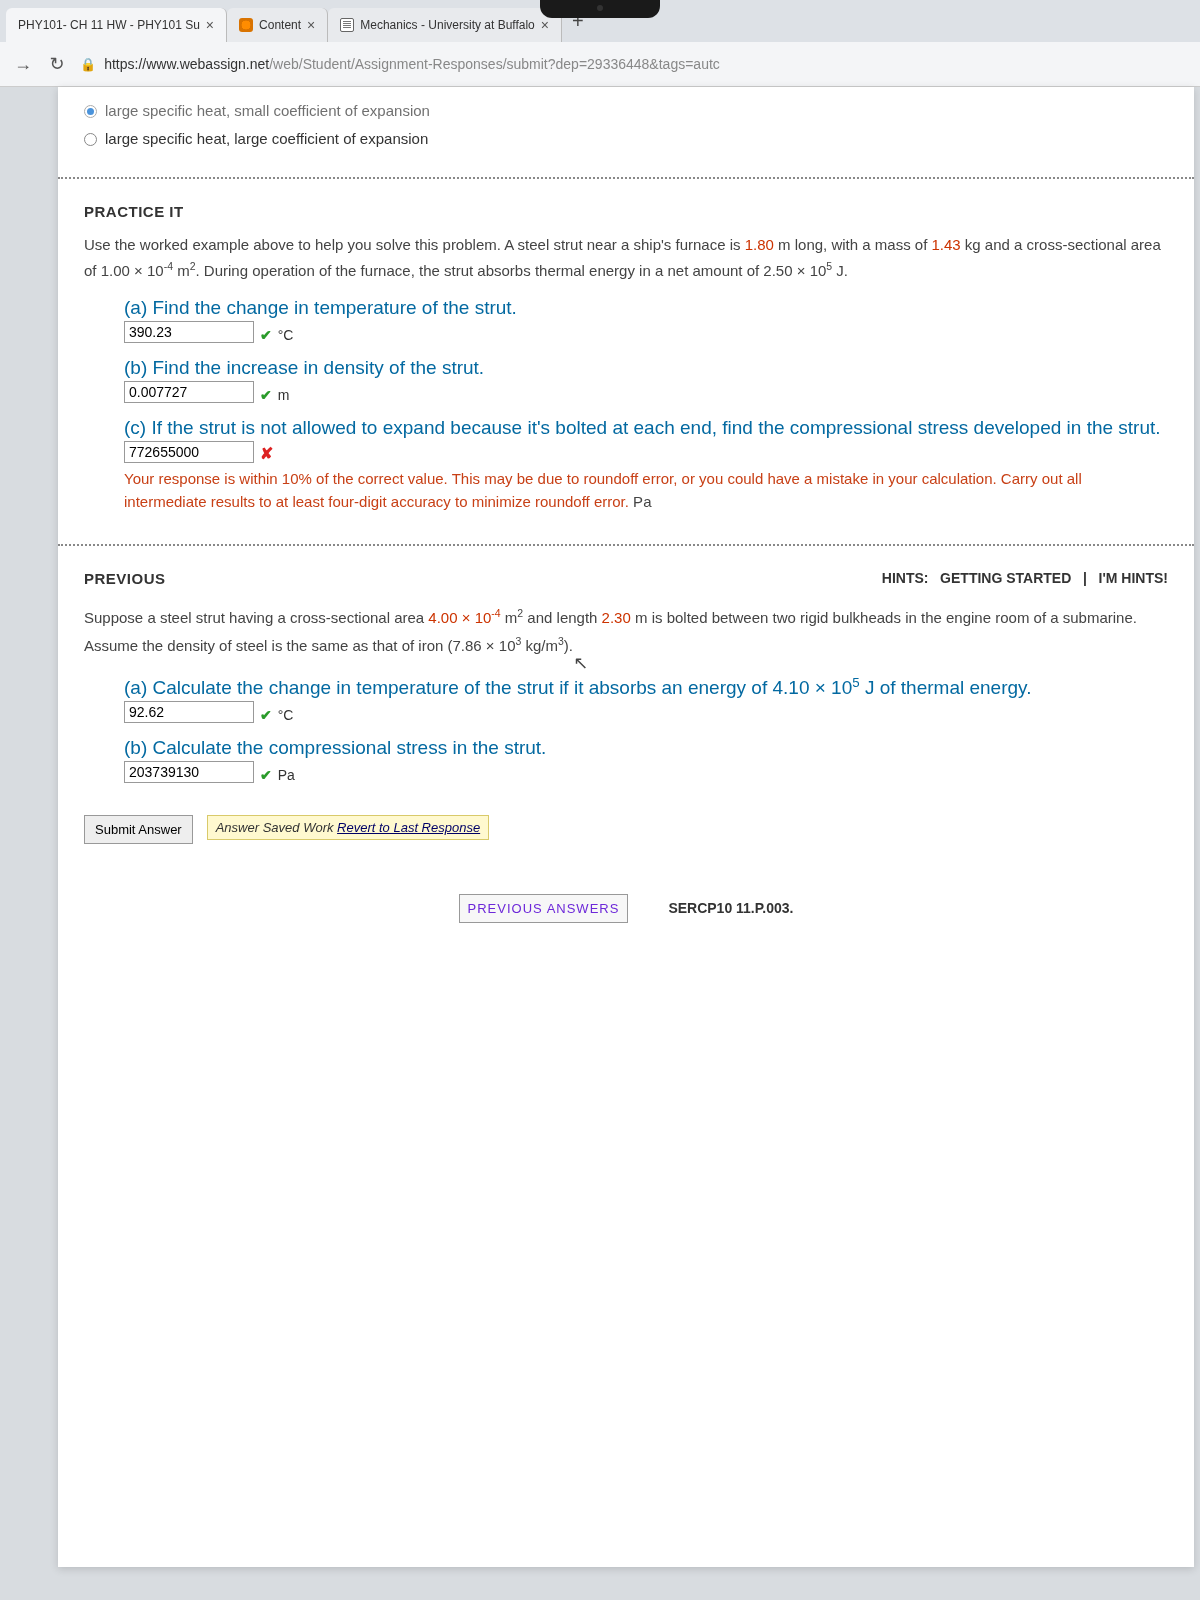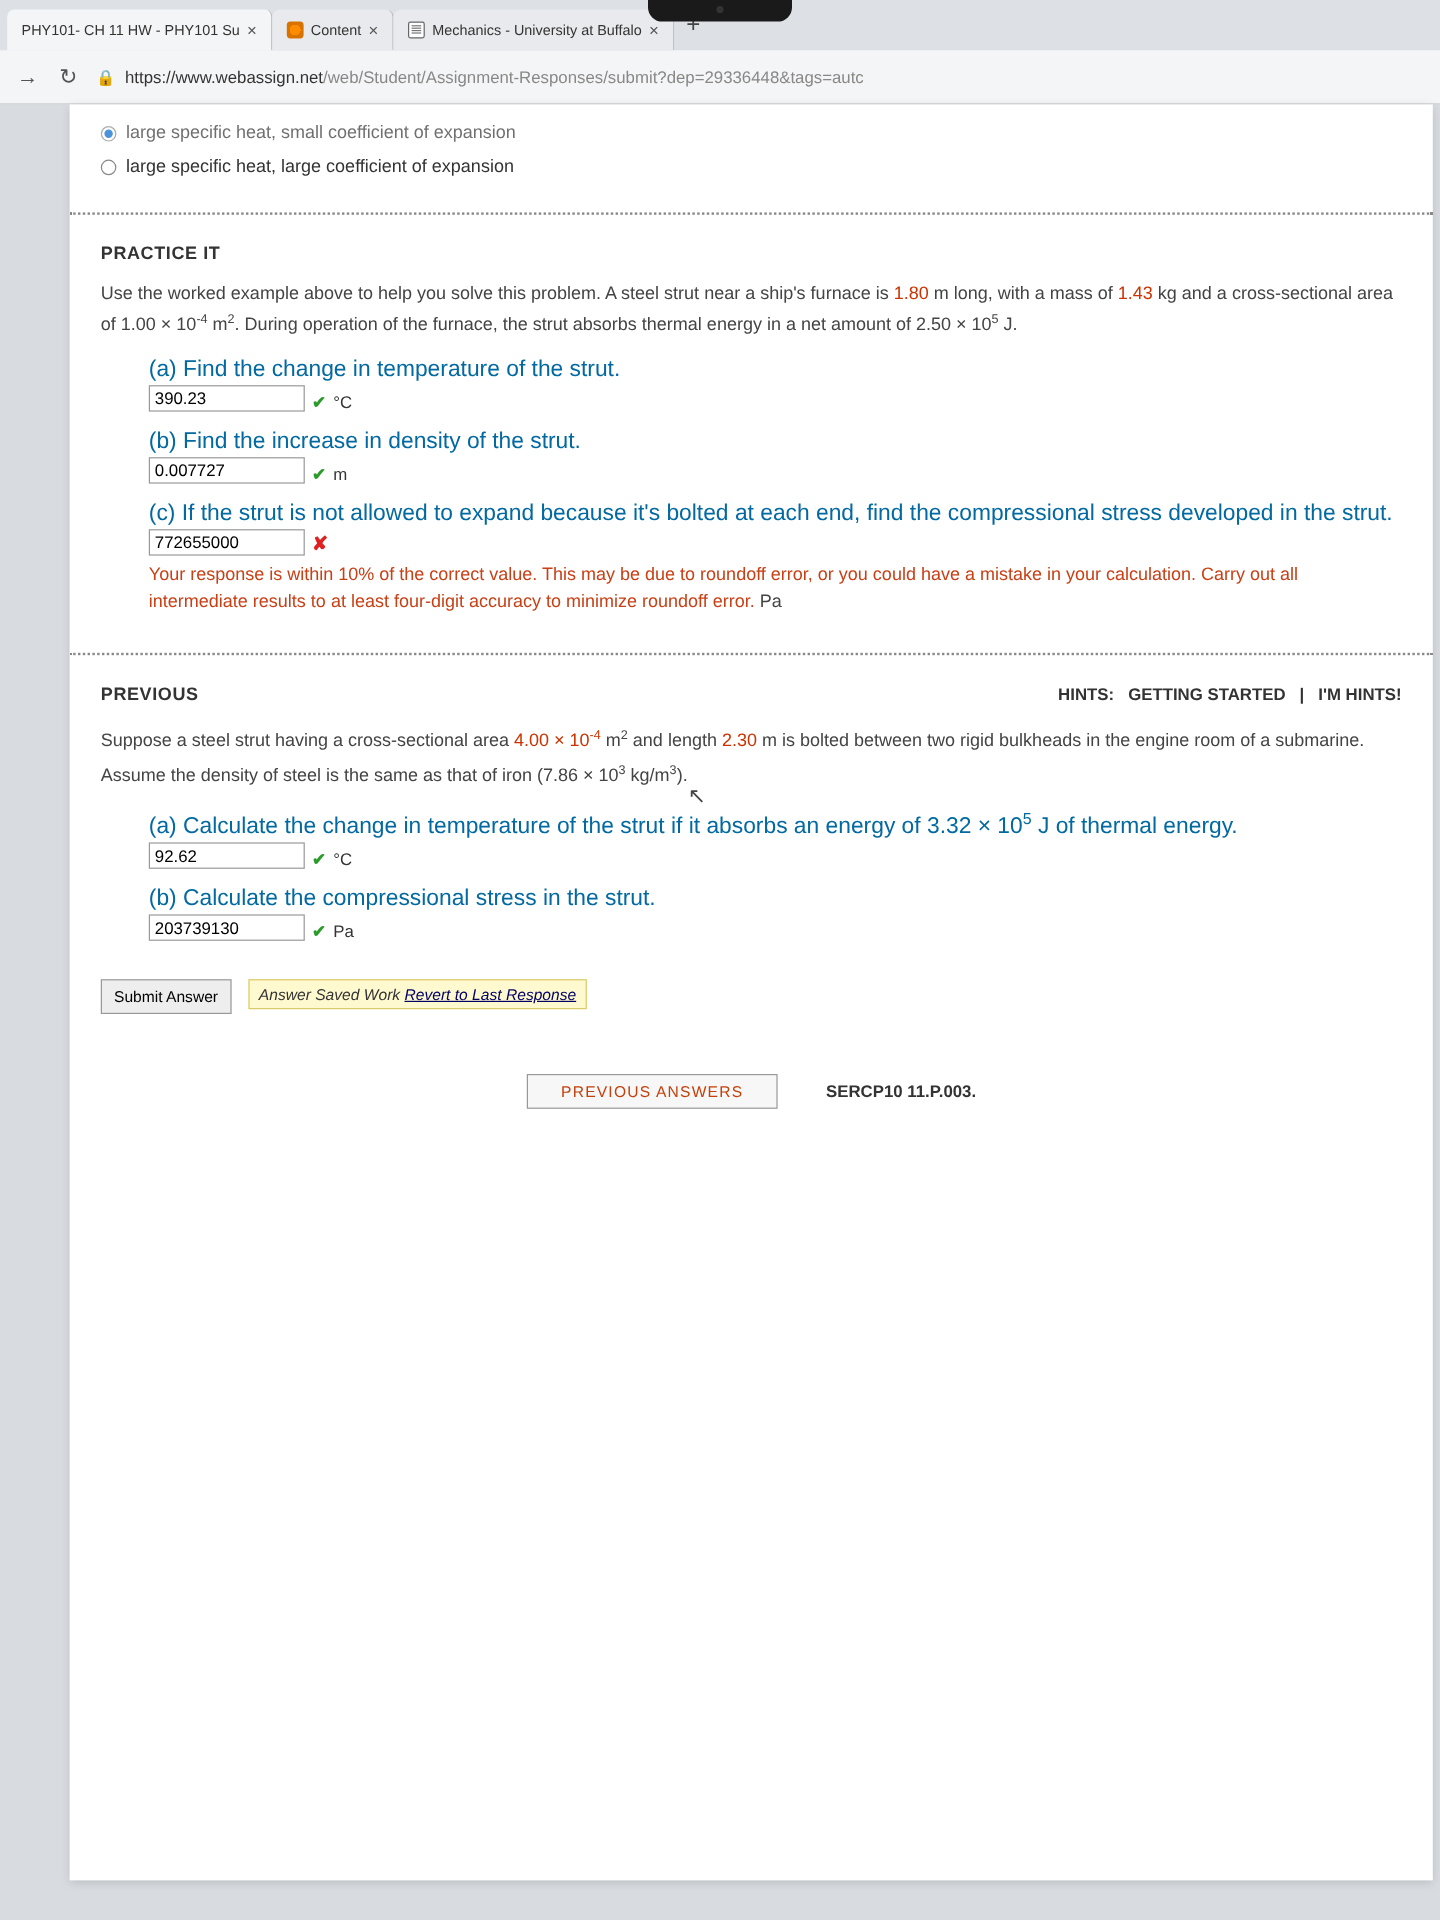--- a/index.html
+++ b/index.html
@@ -39,21 +39,21 @@
 .fb{color:#c84016;font-size:15px;line-height:1.55;margin-top:4px}
 .exercise-row{display:flex;align-items:center;justify-content:space-between}
 .hints{font-size:14px;font-weight:bold;color:#333}
 .hints .stuck{font-weight:bold}
 .cursor{display:inline-block;position:relative;top:18px;left:-4px;font-size:18px}
 .btn-row{display:flex;align-items:flex-start;gap:14px;padding:16px 26px}
 .submit-btn{background:#eee;border:1px solid #999;padding:6px 10px;font-size:13px;cursor:pointer}
 .saved{background:#fff9cf;border:1px solid #d9ca6a;padding:4px 8px;font-style:italic;font-size:13px}
 .saved a{color:#006;text-decoration:underline}
 .bottom-row{display:flex;align-items:center;justify-content:center;gap:40px;margin-top:34px}
-.prev-btn{border:1px solid #999;padding:6px 28px;font-size:13px;letter-spacing:1px;color:#c2410c;background:#f7f7f7}
+.prev-btn{border:1px solid #999;padding:6px 8px;font-size:13px;letter-spacing:1px;color:#6d28d9;background:#f7f7f7}
 .ref{font-size:14px;font-weight:bold;color:#333}
 .webcam{position:absolute;top:0;left:50%;transform:translateX(-50%);width:120px;height:18px;background:#1a1a1a;border-radius:0 0 12px 12px}
 .webcam::after{content:"";position:absolute;top:5px;left:50%;transform:translateX(-50%);width:6px;height:6px;background:#333;border-radius:50%}
 sup{font-size:.7em}
 </style>
 </head>
 <body>
 
 <div class="webcam"></div>
 
@@ -151,21 +151,21 @@
    </div>
   </div>
 
   <div class="body" style="margin-top:18px">
    <span>Suppose a steel strut having a cross-sectional area </span><span class="num">4.00 × 10</span><sup class="num">-4</sup><span> m</span><sup>2</sup><span> and length </span><span class="num">2.30</span><span> m is bolted between two rigid bulkheads in the engine room of a submarine. Assume the density of steel is the same as that of iron (7.86 × 10</span><sup>3</sup><span> kg/m</span><sup>3</sup><span>).</span>
    <span class="cursor">↖</span>
   </div>
 
   <div class="subq">
    <div class="prompt">
-    <span>(a) Calculate the change in temperature of the strut if it absorbs an energy of 3.32 × 10</span><sup>5</sup><span> J of thermal energy.</span>
+    <span>(a) Calculate the change in temperature of the strut if it absorbs an energy of 4.10 × 10</span><sup>5</sup><span> J of thermal energy.</span>
    </div>
    <div class="ans-row">
     <input class="ans" value="92.62" style="">
     <span class="check">✔</span>
     <span>°C</span>
    </div>
   </div>
 
   <div class="subq">
    <div class="prompt">(b) Calculate the compressional stress in the strut.</div>

